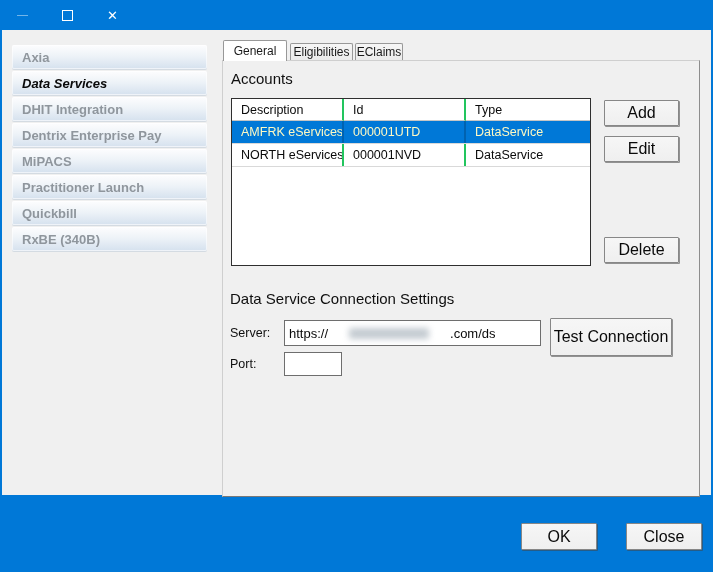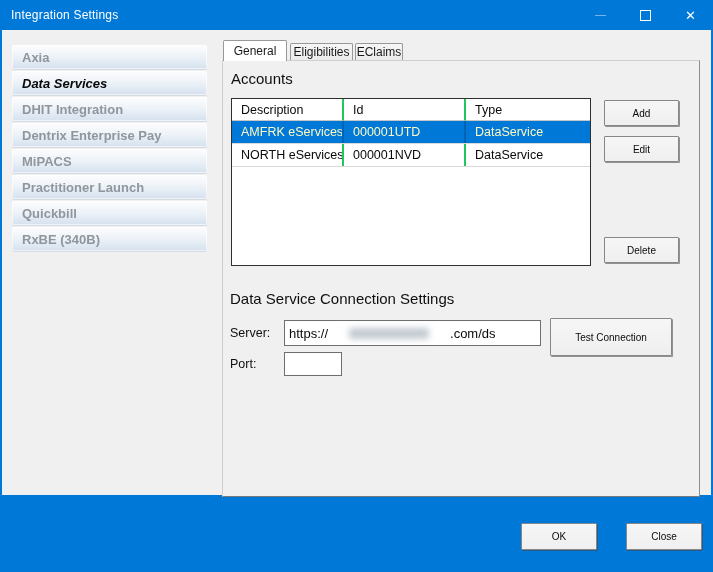--- a/index.html
+++ b/index.html
@@ -66,41 +66,40 @@
   .trow.datarow{border-bottom:1px solid #d9d9d9;}
   .trow.selected{background:#0078d7;color:#fef9c3;}
   .trow.selected .tcell{border-right-color:rgba(0,0,0,.18);}
   
   .btn{
     position:absolute;box-sizing:border-box;
     background:linear-gradient(#f6f6f6,#efefef);
     border:1px solid #878787;border-radius:1px;
     box-shadow:1px 1px 0 rgba(70,70,70,.55);
     display:flex;align-items:center;justify-content:center;
-    font-size:10px;color:#0a0a0a;cursor:default;
+    font-size:16px;color:#0a0a0a;cursor:default;
   }
   
   .field-label{position:absolute;font-size:12.5px;color:#0f0f0f;display:flex;align-items:center;}
   .input{
     position:absolute;box-sizing:border-box;background:#fff;border:1px solid #6e6e6e;
     display:flex;align-items:center;padding:0 4px;font-size:13px;color:#0a0a0a;
     white-space:nowrap;overflow:hidden;gap:20px;
   }
   .redacted{
     display:inline-block;width:80px;height:11px;margin:0 1px;
     background:#93a0ab;border-radius:2px;filter:blur(3px);opacity:.55;
   }
 </style>
 </head>
 <body>
 
 <div class="window">
 
   <div class="titlebar">
-    <div class="title">Integration Settings</div>
     <div class="tb-btns">
       <div class="tb-btn">
         <span class="min-glyph"></span>
       </div>
       <div class="tb-btn">
         <span class="max-glyph"></span>
       </div>
       <div class="tb-btn">
         <span class="close-glyph">✕</span>
       </div>

